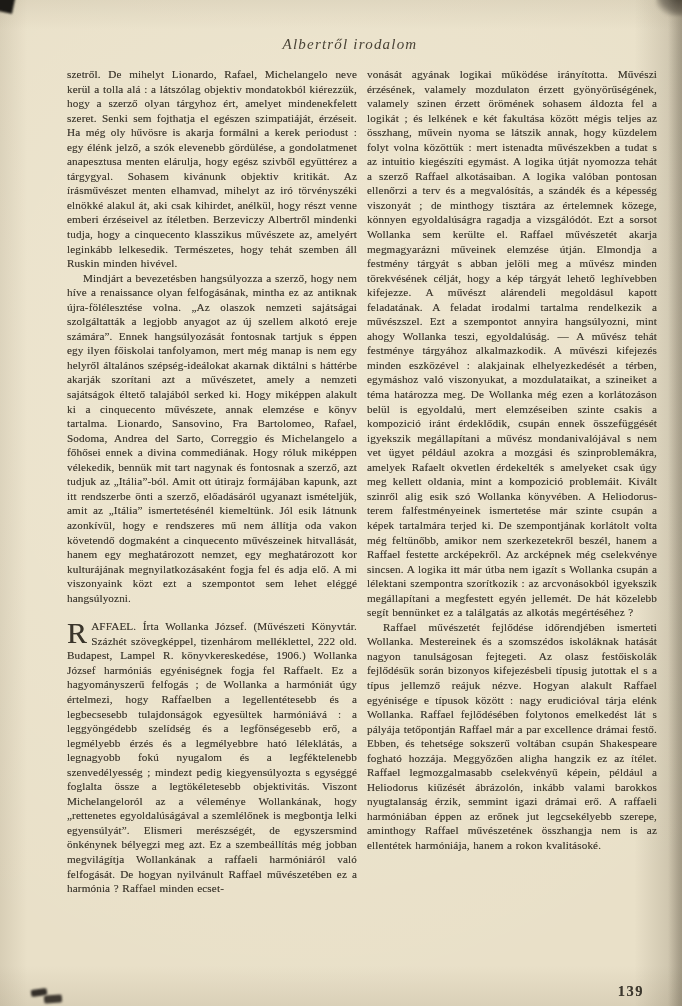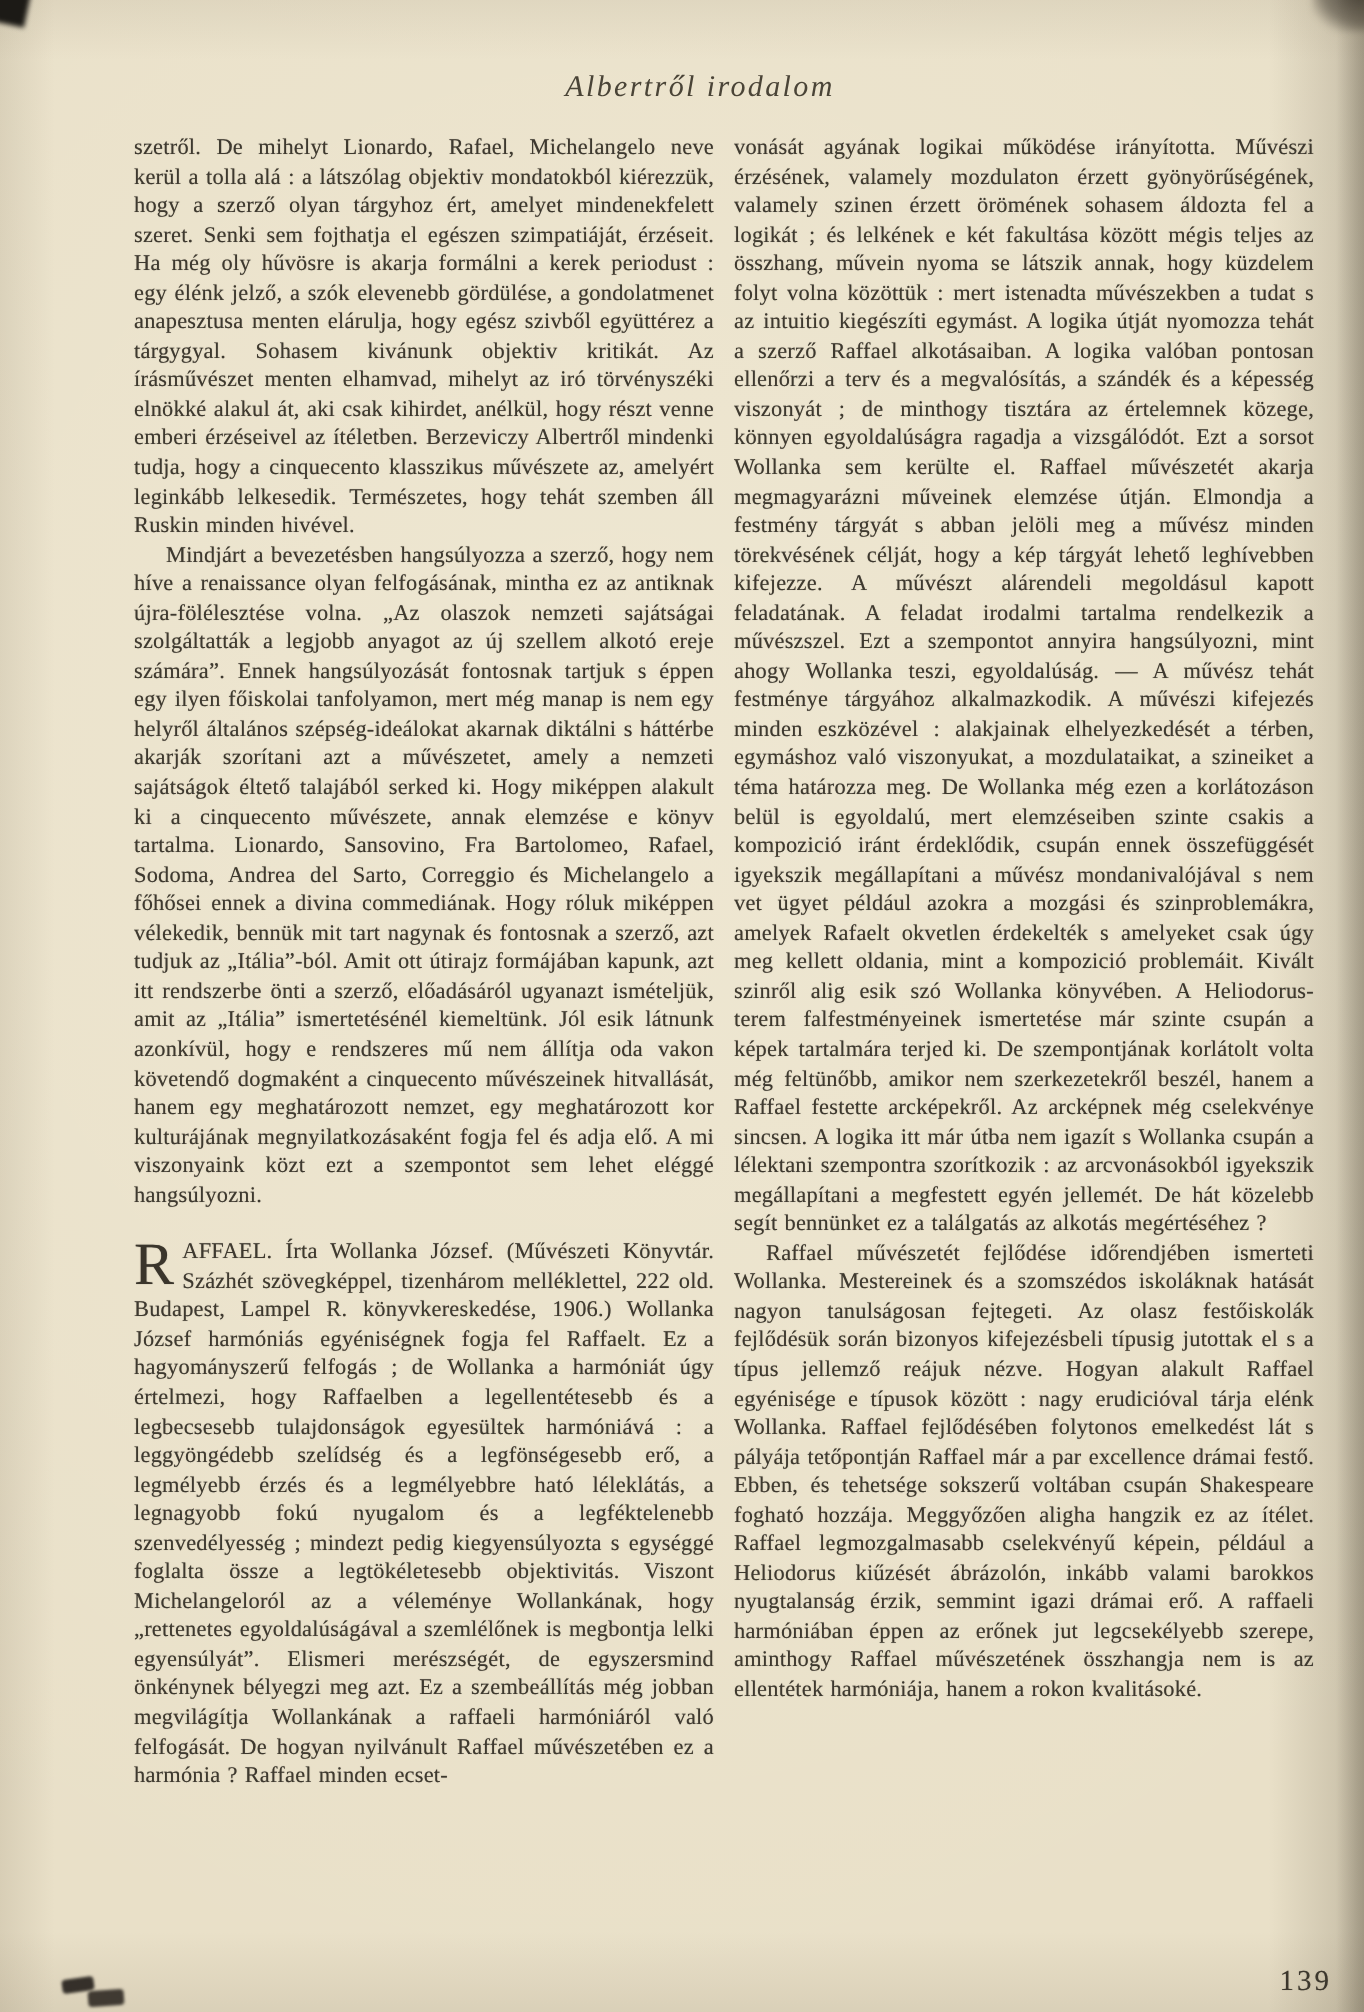--- a/index.html
+++ b/index.html
@@ -43,25 +43,26 @@
   .dropcap{
     float:left;
     font-size:30px;
     line-height:26px;
     padding:1px 4px 0 0;
     color:#3a352b;
     text-shadow:0 0 0.5px rgba(62,57,47,0.6);
   }
   .page-number{
     position:absolute;
-    right:16px;bottom:6px;
+    right:38px;bottom:6px;
     font-size:14.5px;
     letter-spacing:1.5px;
     color:#3c372d;
     text-shadow:0 0 0.4px rgba(62,57,47,0.5);
+    font-weight:bold;
   }
   
   .artifact{position:absolute;pointer-events:none;}
   .corner-tl{
     top:-6px;left:-6px;width:20px;height:18px;
     background:#1c1a16;
     transform:rotate(12deg);
     filter:blur(1.2px);
   }
   .corner-tr{

